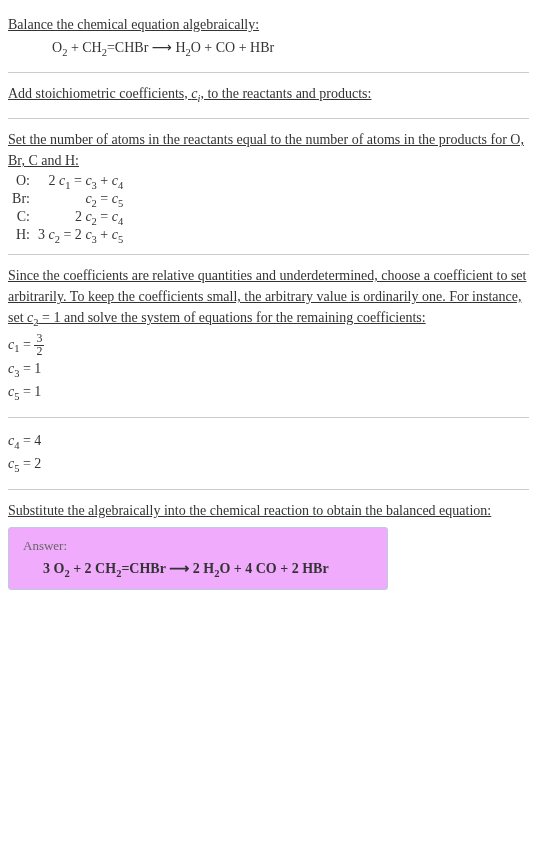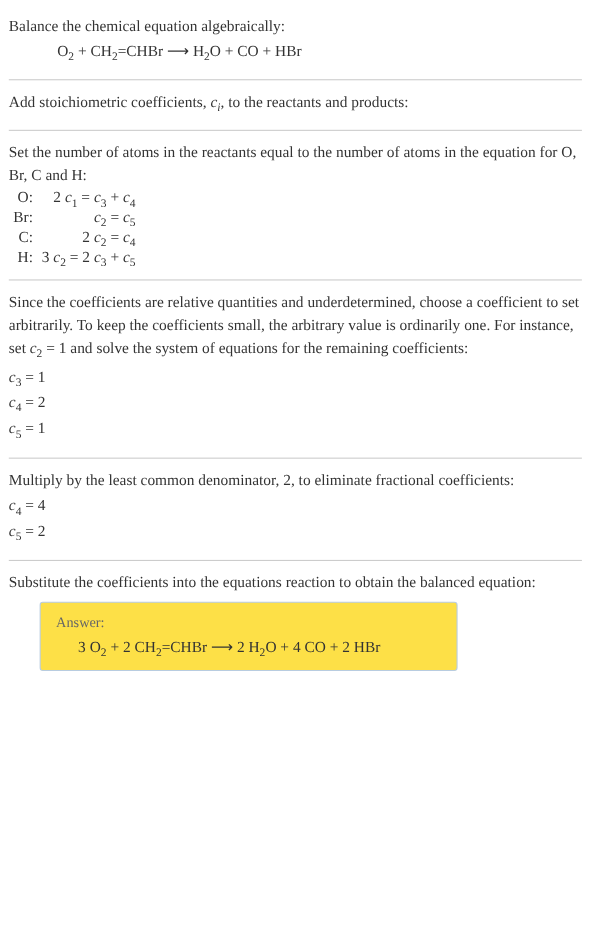--- a/index.html
+++ b/index.html
@@ -18,20 +18,21 @@
     .section {
       padding: 6px 0;
     }
     .divider {
       border-top: 1px solid #ccc;
       margin: 4px 0;
     }
     .text-line {
       line-height: 1.5;
       margin-bottom: 2px;
+      text-decoration: underline;
     }
     .equation {
       line-height: 1.6;
       margin-left: 44px;
     }
     sub {
       font-size: 0.75em;
       vertical-align: sub;
     }
     .italic {
@@ -70,57 +71,57 @@
     .frac .num {
       display: block;
       border-bottom: 1px solid #333;
       padding: 0 2px;
     }
     .frac .den {
       display: block;
       padding: 0 2px;
     }
     .answer-box {
-      background: #fde047;
+      background: #f0abfc;
       border: 1px solid #b8cce0;
       border-radius: 3px;
       padding: 10px 14px;
       margin-top: 4px;
       display: inline-block;
       min-width: 380px;
-      margin-left: 28px;
     }
     .answer-label {
       color: #666;
       font-size: 13px;
       margin-bottom: 6px;
     }
     .answer-eq {
       padding-left: 20px;
       font-size: 14px;
+      font-weight: bold;
     }
   </style>
 </head>
 <body>
 
 <div class="section">
   <div class="text-line">Balance the chemical equation algebraically:</div>
   <div class="equation">O<sub>2</sub> + CH<sub>2</sub>=CHBr ⟶ H<sub>2</sub>O + CO + HBr</div>
 </div>
 
 <div class="divider"></div>
 
 <div class="section">
   <div class="text-line">Add stoichiometric coefficients, <span class="italic">c<sub>i</sub></span>, to the reactants and products:</div>
 </div>
 
 <div class="divider"></div>
 
 <div class="section">
-  <div class="text-line">Set the number of atoms in the reactants equal to the number of atoms in the equation for O, Br, C and H:</div>
+  <div class="text-line">Set the number of atoms in the reactants equal to the number of atoms in the products for O, Br, C and H:</div>
   <div class="atom-table">
     <div class="atom-row">
       <div class="atom-label">O:</div>
       <div class="atom-eq">2 <span class="italic">c</span><sub>1</sub> = <span class="italic">c</span><sub>3</sub> + <span class="italic">c</span><sub>4</sub></div>
     </div>
     <div class="atom-row">
       <div class="atom-label">Br:</div>
       <div class="atom-eq"><span class="italic">c</span><sub>2</sub> = <span class="italic">c</span><sub>5</sub></div>
     </div>
     <div class="atom-row">
@@ -132,37 +133,36 @@
       <div class="atom-eq">3 <span class="italic">c</span><sub>2</sub> = 2 <span class="italic">c</span><sub>3</sub> + <span class="italic">c</span><sub>5</sub></div>
     </div>
   </div>
 </div>
 
 <div class="divider"></div>
 
 <div class="section">
   <div class="text-line">Since the coefficients are relative quantities and underdetermined, choose a coefficient to set arbitrarily. To keep the coefficients small, the arbitrary value is ordinarily one. For instance, set <span class="italic">c</span><sub>2</sub> = 1 and solve the system of equations for the remaining coefficients:</div>
   <div class="coeff-list">
+    <div class="coeff-line"><span class="italic">c</span><sub>1</sub> = <span class="frac"><span class="num">3</span><span class="den">2</span></span></div>
     <div class="coeff-line"><span class="italic">c</span><sub>3</sub> = 1</div>
-    <div class="coeff-line"><span class="italic">c</span><sub>4</sub> = 2</div>
     <div class="coeff-line"><span class="italic">c</span><sub>5</sub> = 1</div>
   </div>
 </div>
 
 <div class="divider"></div>
 
 <div class="section">
-  <div class="text-line">Multiply by the least common denominator, 2, to eliminate fractional coefficients:</div>
   <div class="coeff-list">
     <div class="coeff-line"><span class="italic">c</span><sub>4</sub> = 4</div>
     <div class="coeff-line"><span class="italic">c</span><sub>5</sub> = 2</div>
   </div>
 </div>
 
 <div class="divider"></div>
 
 <div class="section">
-  <div class="text-line">Substitute the coefficients into the equations reaction to obtain the balanced equation:</div>
+  <div class="text-line">Substitute the algebraically into the chemical reaction to obtain the balanced equation:</div>
   <div class="answer-box">
     <div class="answer-label">Answer:</div>
     <div class="answer-eq">3 O<sub>2</sub> + 2 CH<sub>2</sub>=CHBr ⟶ 2 H<sub>2</sub>O + 4 CO + 2 HBr</div>
   </div>
 </div>
 
 </body></html>

